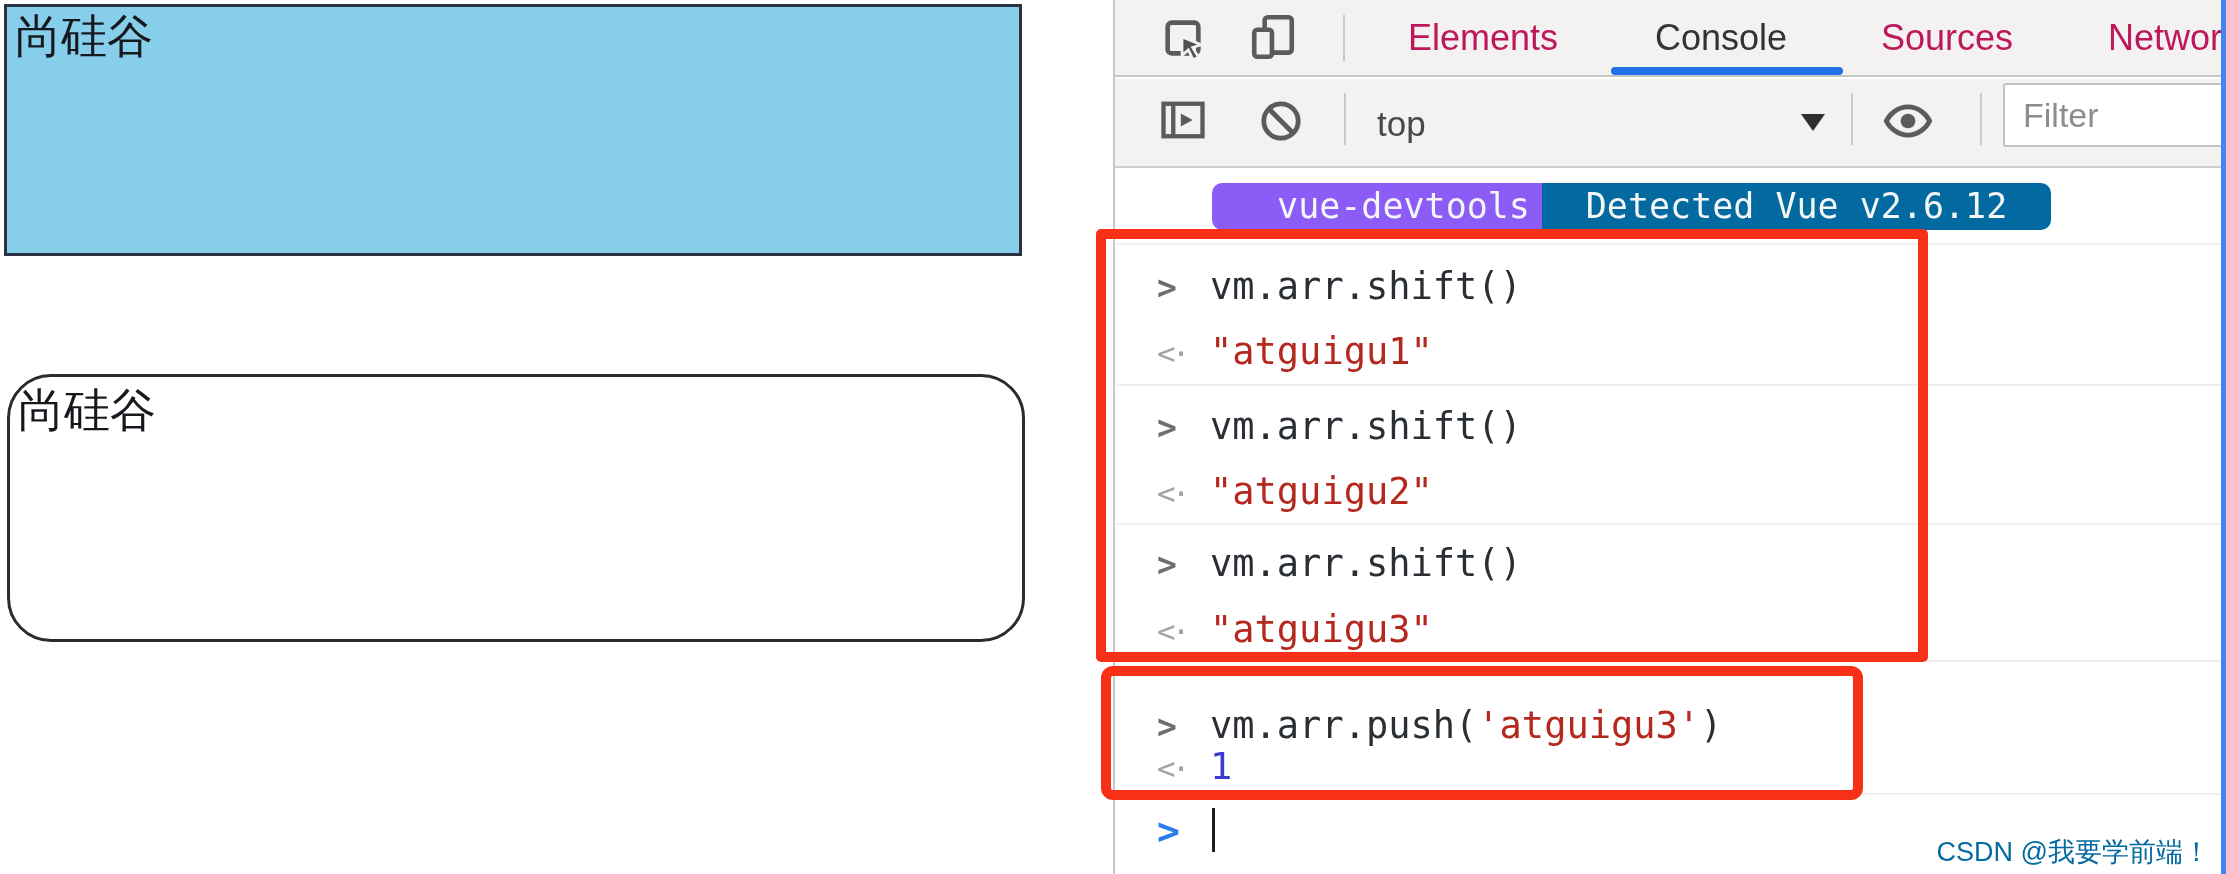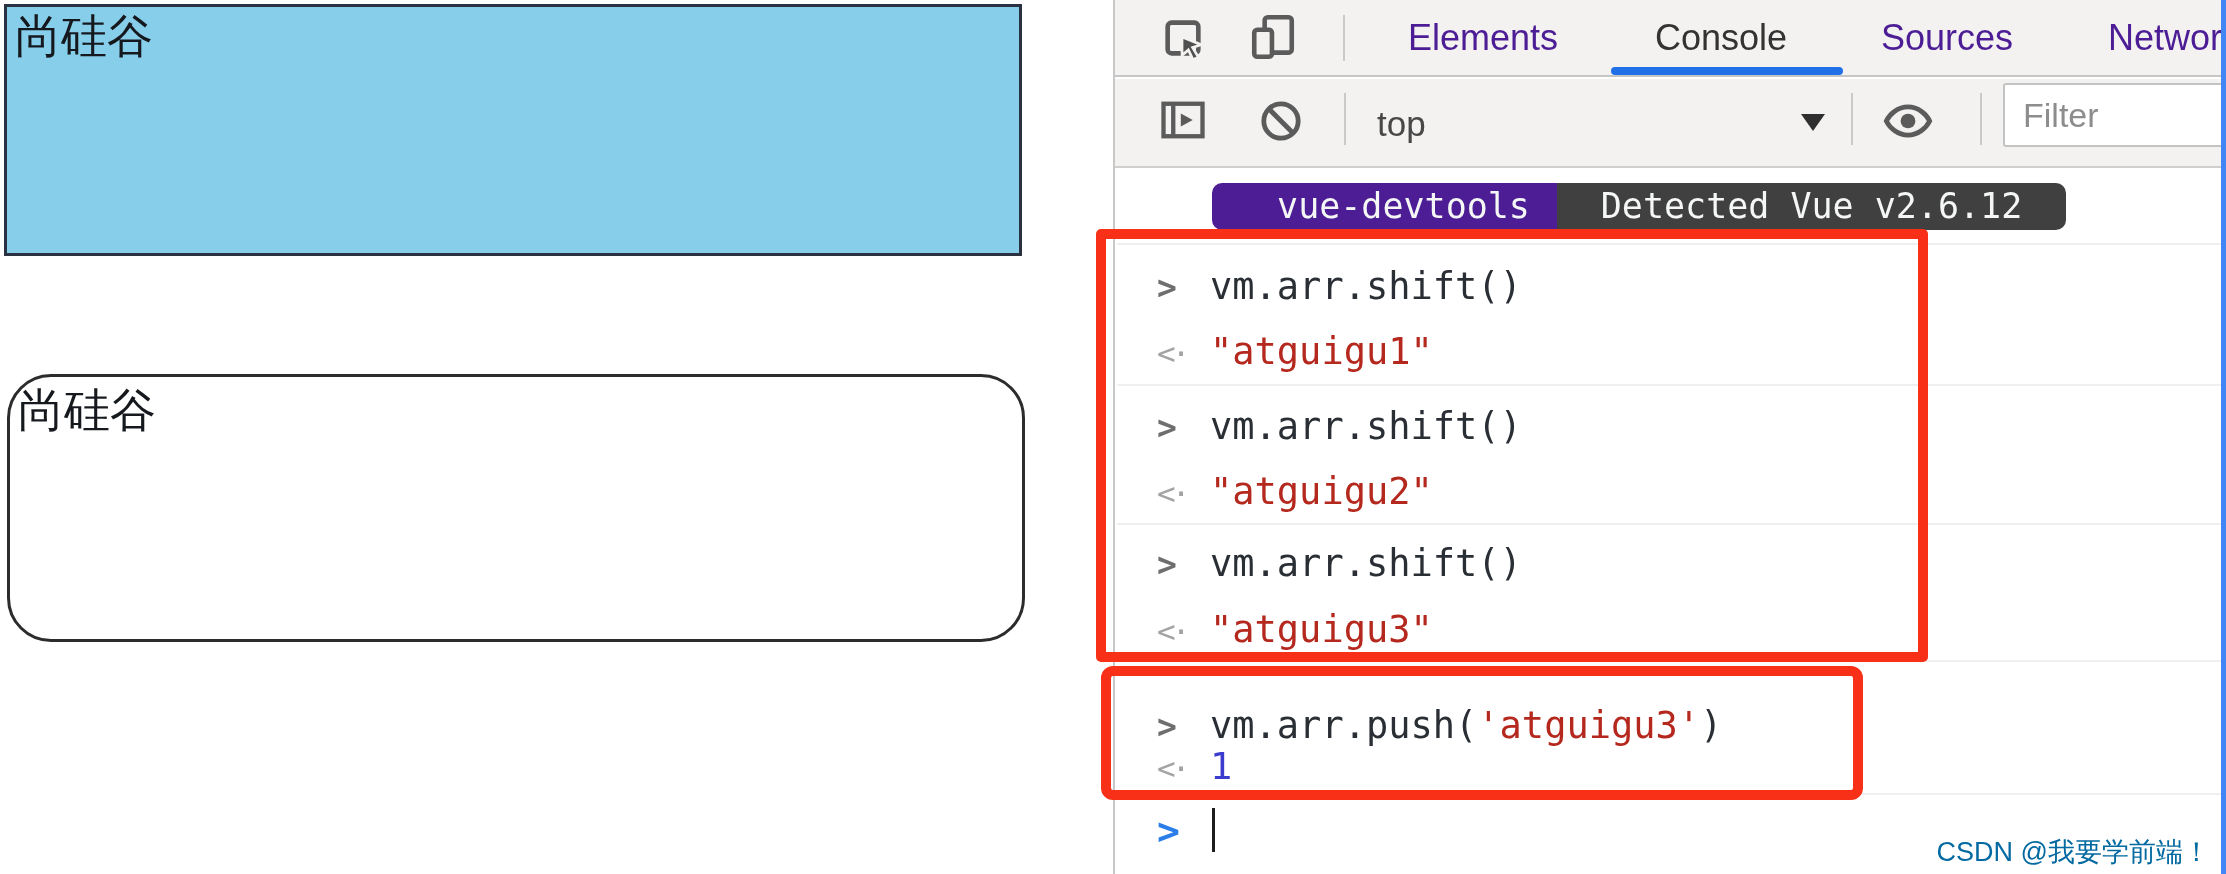--- a/index.html
+++ b/index.html
@@ -26,21 +26,21 @@
     position:absolute; left:1113px; top:0; width:1113px; height:874px;
     background:#fff; border-left:2px solid #c8c8c8; overflow:hidden;
   }
   .dt-row { position:absolute; left:0; width:1113px; background:#f3f2f1; }
   .row-tabs { top:0; height:77px; border-bottom:2px solid #c6c6c6; }
   .row-toolbar { top:79px; height:89px; border-bottom:2px solid #cfcfcf; }
   .icon-btn { position:absolute; cursor:pointer; }
   .vsep { position:absolute; width:2px; background:#c9c9c9; }
   .tab {
     position:absolute; top:0; height:75px; line-height:75px;
-    font-size:36px; color:#4c1d95; cursor:pointer; white-space:nowrap;
+    font-size:36px; color:#be185d; cursor:pointer; white-space:nowrap;
   }
   .tab.active { color:#333; }
   .tab-underline {
     position:absolute; left:496px; top:67px; width:232px; height:8px;
     background:#2170e8; border-radius:4px;
   }
   .ctx-label {
     position:absolute; left:262px; top:79px; height:68px; line-height:89px;
     font-size:35px; color:#484848; cursor:pointer;
   }
@@ -55,22 +55,22 @@
     font-size:34px; color:#555; padding-left:18px; outline:none;
     font-family:"Liberation Sans", sans-serif;
   }
   .filter-input::placeholder { color:#8d8d8d; }
   
   .badge {
     position:absolute; top:183px; height:47px; line-height:47px;
     font-family:"DejaVu Sans Mono", monospace; font-size:35px;
     color:#f4f7f5; text-align:center; white-space:nowrap;
   }
-  .badge-vue { left:97px; width:383px; background:#4c1d95; border-radius:10px 0 0 10px; }
-  .badge-detected { left:442px; width:509px; background:#404040; border-radius:0 10px 10px 0; }
+  .badge-vue { left:97px; width:383px; background:#8b5cf6; border-radius:10px 0 0 10px; }
+  .badge-detected { left:427px; width:509px; background:#0369a1; border-radius:0 10px 10px 0; }
   .c-sep { position:absolute; left:2px; width:1111px; height:2px; background:#efefef; }
   .c-row {
     position:absolute; left:42px; height:50px; line-height:50px;
     font-family:"DejaVu Sans Mono", monospace; font-size:37px;
     color:#2a2f35; white-space:nowrap;
   }
   .chev  { display:inline-block; width:53px; font-size:33px; font-weight:600; color:#6e6e6e; }
   .ret   { display:inline-block; width:53px; font-size:31px; color:#a3a3a3; letter-spacing:-4px; }
   .str   { color:#b5281e; }
   .num   { color:#3b3bcd; }

